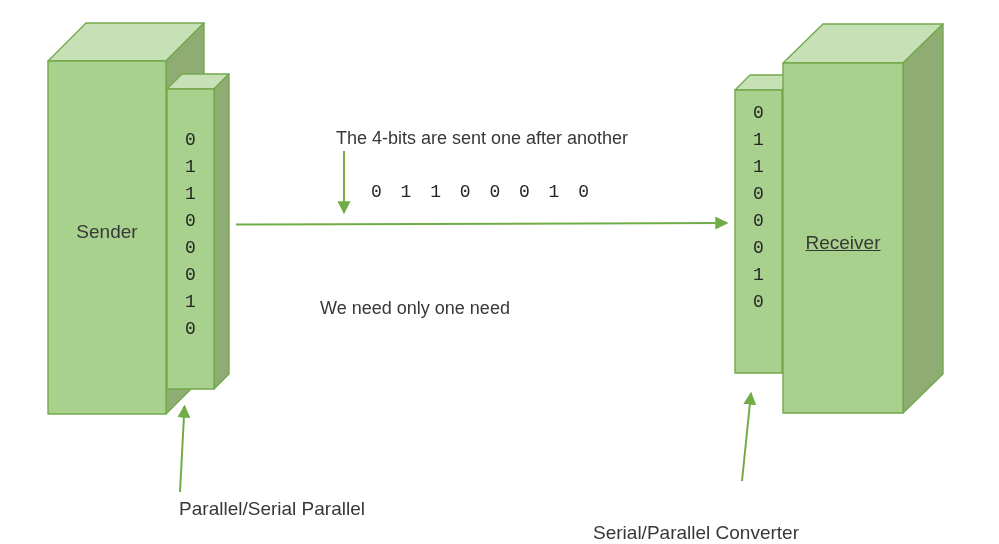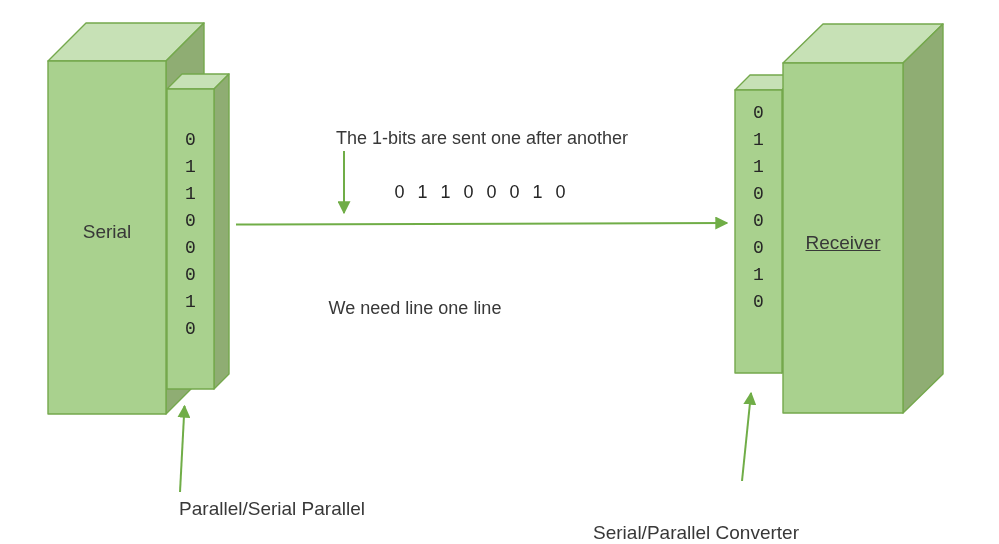--- a/index.html
+++ b/index.html
@@ -42,21 +42,21 @@
     width:47px;
     display:flex;
     flex-direction:column;
     align-items:center;
     font-family:"Liberation Mono", monospace;
     font-size:18px;
     color:#262626;
   }
   .bits-col span{line-height:27px;height:27px;}
   .bits-inline{
-    font-family:Liberation Sans, sans-serif;
+    font-family:Liberation Mono, monospace;
     font-size:18px;
     word-spacing:8px;
     color:#262626;
   }
 </style>
 </head>
 <body>
 
 <svg id="shape-layer" width="999" height="544" viewBox="0 0 999 544">
   <defs>
@@ -91,21 +91,21 @@
 
   <line class="arrow-line" x1="236" y1="224.5" x2="727" y2="223" marker-end="url(#arrowhead)"></line>
 
   <line class="arrow-line" x1="344" y1="151" x2="344" y2="213" marker-end="url(#arrowhead)"></line>
 
   <line class="arrow-line" x1="180" y1="492" x2="184.5" y2="406" marker-end="url(#arrowhead)"></line>
 
   <line class="arrow-line" x1="742" y1="481" x2="751" y2="393" marker-end="url(#arrowhead)"></line>
 </svg>
 
-<div class="txt box-label" style="left:107px;top:221px;">Serial</div>
+<div class="txt box-label" style="left:107px;top:221px;">Sender</div>
 
 <div class="txt box-label" style="left:843px;top:232px;text-decoration:underline;">Receiver</div>
 
 <div class="bits-col" style="left:167px;top:127px;">
   <span>0</span>
   <span>1</span>
   <span>1</span>
   <span>0</span>
   <span>0</span>
   <span>0</span>
@@ -117,21 +117,21 @@
   <span>0</span>
   <span>1</span>
   <span>1</span>
   <span>0</span>
   <span>0</span>
   <span>0</span>
   <span>1</span>
   <span>0</span>
 </div>
 
-<div class="txt" style="left:482px;top:127px;">The 1-bits are sent one after another</div>
+<div class="txt" style="left:482px;top:127px;">The 4-bits are sent one after another</div>
 
 <div class="txt bits-inline" style="left:480px;top:181px;">0 1 1 0 0 0 1 0</div>
 
-<div class="txt" style="left:415px;top:297px;">We need line one line</div>
+<div class="txt" style="left:415px;top:297px;">We need only one need</div>
 
 <div class="txt converter-label" style="left:272px;top:498px;">Parallel/Serial Parallel</div>
 
 <div class="txt converter-label" style="left:696px;top:498px;margin-top:24px;">Serial/Parallel Converter</div>
 
 </body></html>

